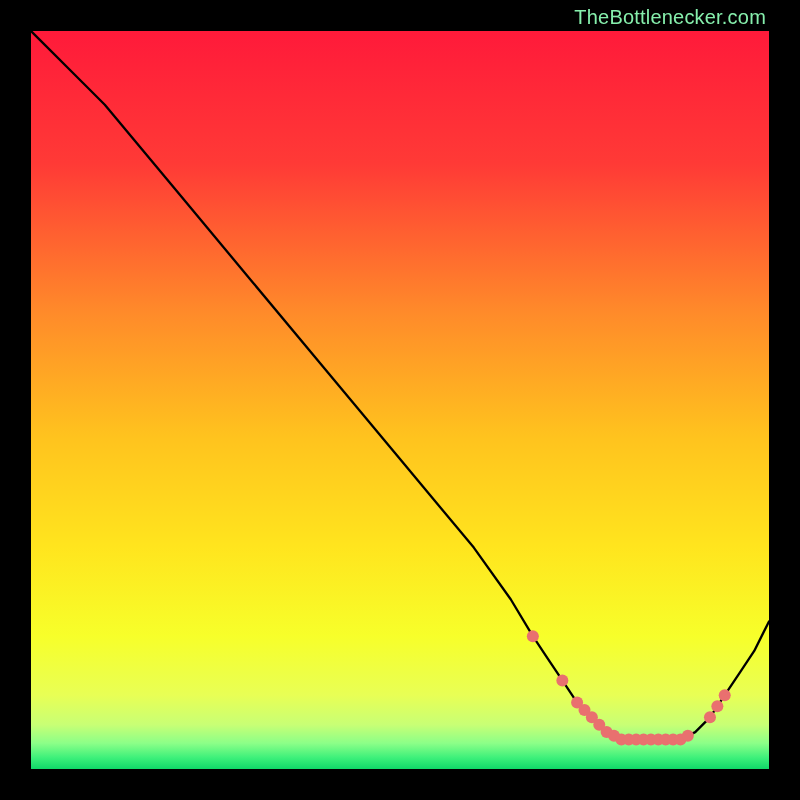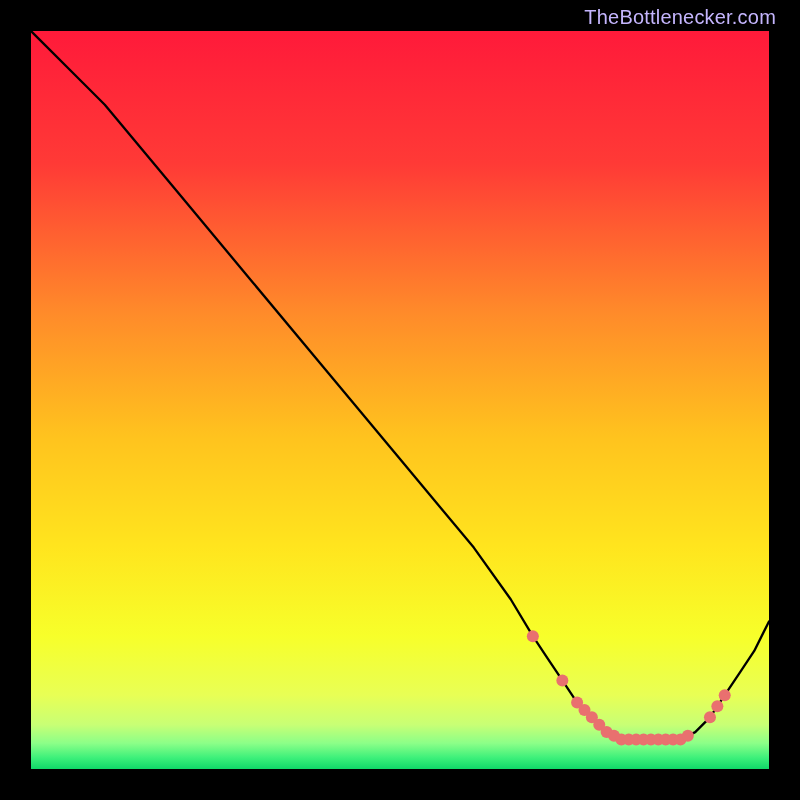--- a/index.html
+++ b/index.html
@@ -31,22 +31,22 @@
   }
   .curve-svg {
     position: absolute;
     inset: 0;
     width: 738px;
     height: 738px;
   }
   .attribution {
     position: absolute;
     top: 6px;
-    right: 24px;
-    color: #c4b5fd;
+    right: 34px;
+    color: #86efac;
     font-size: 20px;
     letter-spacing: 0.2px;
     font-weight: 400;
   }
 </style>
 </head>
 <body>
 
 <div class="stage">
 

